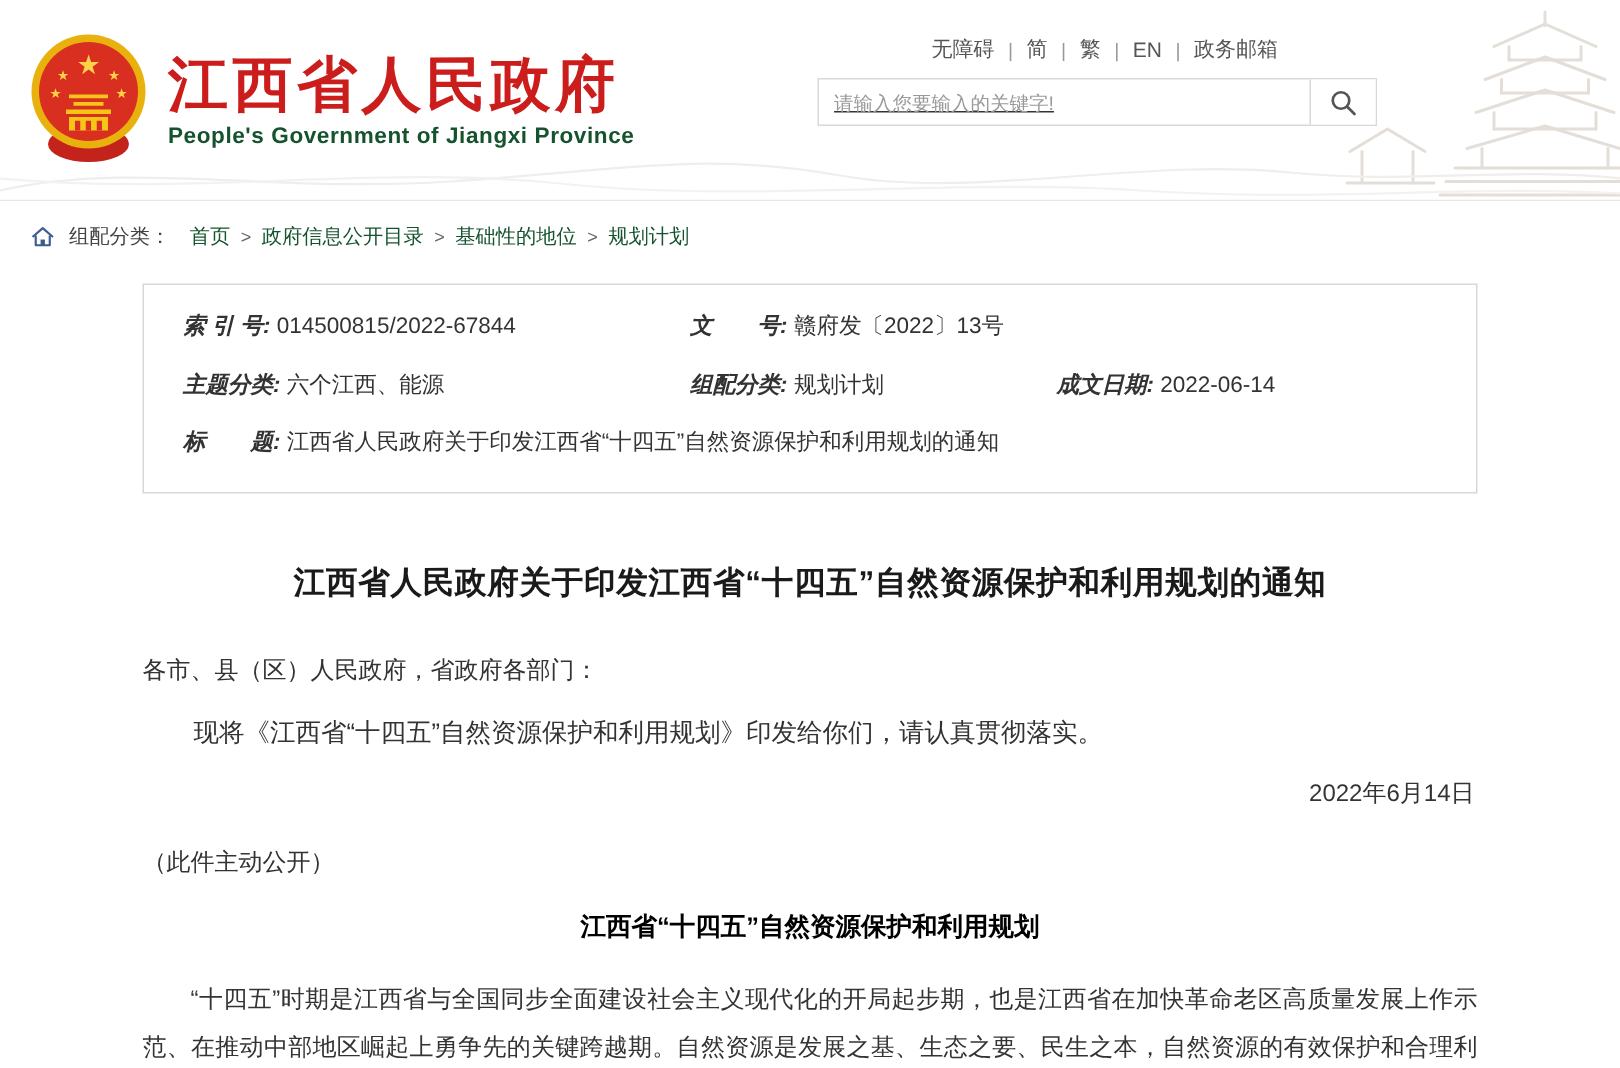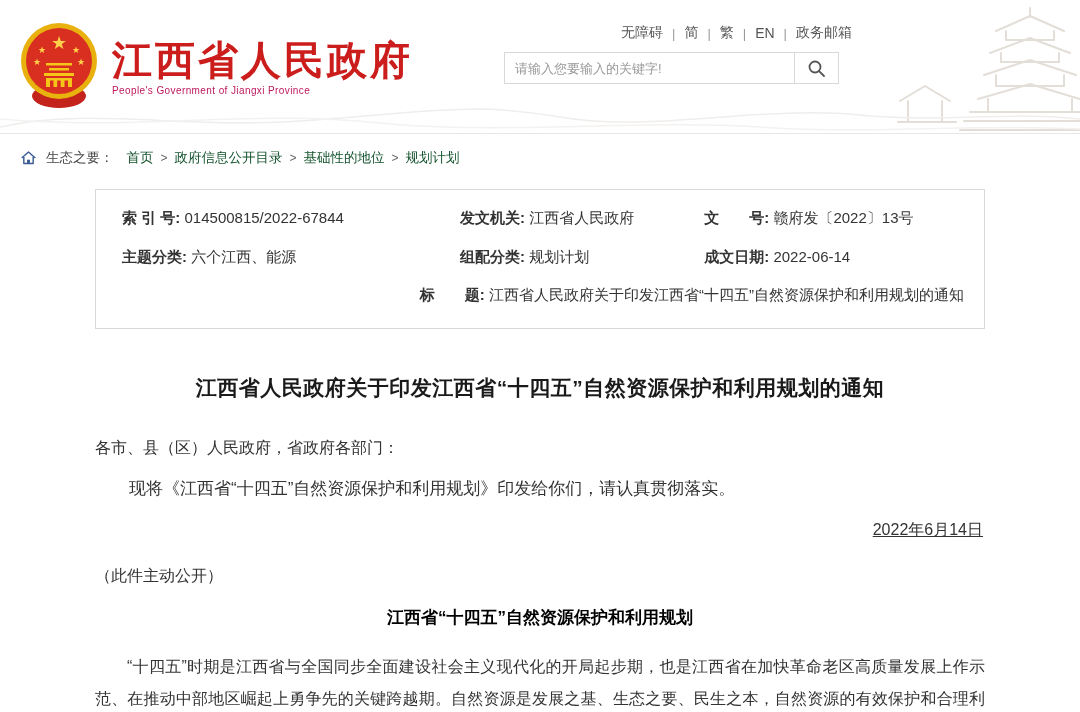--- a/index.html
+++ b/index.html
@@ -9,53 +9,53 @@
   
   .site-header{position:relative;height:133px;background:#fff;overflow:hidden;}
   .decor{position:absolute;pointer-events:none;}
   .pagoda{right:0;top:0;}
   .mountains{left:0;bottom:0;width:1080px;height:44px;}
 
   .brand{position:absolute;left:18px;top:20px;display:flex;align-items:center;}
   .emblem{width:82px;height:90px;flex:0 0 auto;}
   .brand-text{margin-left:12px;padding-top:4px;}
   .site-title{font-size:40px;font-weight:bold;color:#cb1e1c;letter-spacing:3px;line-height:1.1;}
-  .site-subtitle{font-size:10px;font-weight:normal;color:#be185d;letter-spacing:.4px;margin-top:3px;}
+  .site-subtitle{font-size:15px;font-weight:bold;color:#14532d;letter-spacing:.4px;margin-top:3px;}
 
   .top-links{position:absolute;top:24px;right:228px;display:flex;align-items:center;gap:9px;font-size:14px;color:#555;}
   .top-links a{color:#555;text-decoration:none;cursor:pointer;}
   .top-links .sep{color:#999;font-size:13px;}
 
-  .search-box{position:absolute;top:52px;left:504px;width:335px;height:32px;border:1px solid #d8d8d8;background:#fff;display:flex;box-sizing:border-box;}
+  .search-box{position:absolute;top:52px;left:545px;width:373px;height:32px;border:1px solid #d8d8d8;background:#fff;display:flex;box-sizing:border-box;text-decoration:underline;}
   .search-box input{flex:1;border:none;outline:none;padding:0 10px;font-size:13px;color:#333;font-family:inherit;background:transparent;}
   .search-box input::placeholder{color:#9a9a9a;}
   .search-btn{width:44px;border:none;border-left:1px solid #d8d8d8;background:#fff;cursor:pointer;display:flex;align-items:center;justify-content:center;padding:0;}
 
   
   .breadcrumb-bar{height:47px;border-top:1px solid #e7e7e7;display:flex;align-items:center;padding-left:20px;font-size:13.5px;color:#444;gap:7px;background:#fff;}
   .breadcrumb-bar a{color:#14532d;text-decoration:none;cursor:pointer;}
   .breadcrumb-bar .crumb-sep{color:#666;font-size:12px;}
   .breadcrumb-bar .loc-label{margin:0 6px 0 2px;}
 
   
   .main-content{width:890px;margin:0 auto;}
   .meta-table{border:1px solid #d8d8d8;margin-top:8px;padding:9px 0 13px;font-size:15px;}
   .meta-row{display:flex;padding:8px 0;}
   .meta-cell{box-sizing:border-box;line-height:1.5;}
   .c1{width:41%;padding-left:26px;}
   .c2{width:27.5%;}
   .c3{width:31.5%;}
-  .cfull{width:100%;padding-left:26px;padding-right:20px;text-align:right;}
-  .lbl{font-weight:bold;color:#333;}
+  .cfull{width:100%;padding-left:26px;padding-right:20px;}
+  .lbl{font-weight:bold;color:#333;font-style:italic;}
   .val{color:#333;}
 
   .doc-title{text-align:center;font-size:21px;font-weight:bold;color:#1a1a1a;margin:45px 0 30px;letter-spacing:.5px;}
   .salutation{font-size:16px;line-height:2;margin:0 0 8px;}
   .p-indent{text-indent:2em;font-size:17px;line-height:2;margin:0 0 4px;}
-  .date-line{text-align:right;font-size:16px;line-height:2;margin:8px 2px 14px 0;text-decoration:underline;}
+  .date-line{text-align:right;font-size:16px;line-height:2;margin:8px 2px 14px 0;}
   .note-line{font-size:16px;line-height:2;margin:2px 0 12px;}
   .doc-subtitle{text-align:center;font-size:17px;font-weight:bold;color:#000000;margin:14px 0 22px;}
   .body-par{text-indent:2em;font-size:16px;line-height:2;text-align:justify;margin:0;color:#333;}
 </style>
 </head>
 <body>
 
 <div class="page">
 
   <header class="site-header">
@@ -139,42 +139,38 @@
       </button>
     </div>
   </header>
 
   <nav class="breadcrumb-bar">
     <svg width="17" height="16" viewBox="0 0 20 18" fill="none" stroke="#3d5c94" stroke-width="1.7" stroke-linejoin="round">
       <path d="M2 9 L10 2 L18 9"></path>
       <path d="M4.5 7.8 V15.5 H15.5 V7.8"></path>
       <rect x="8.3" y="11" width="3.4" height="4.5" fill="#3d5c94" stroke="none"></rect>
     </svg>
-    <span class="loc-label">生态之要：</span>
+    <span class="loc-label">组配分类：</span>
     <a>首页</a>
     <span class="crumb-sep">&gt;</span>
     <a>政府信息公开目录</a>
     <span class="crumb-sep">&gt;</span>
     <a>基础性的地位</a>
     <span class="crumb-sep">&gt;</span>
     <a>规划计划</a>
   </nav>
 
   <main class="main-content">
 
     <section class="meta-table">
       <div class="meta-row">
         <div class="meta-cell c1">
           <span class="lbl">索 引 号:</span>
           <span class="val">014500815/2022-67844</span>
         </div>
-        <div class="meta-cell c2">
-          <span class="lbl">发文机关:</span>
-          <span class="val">江西省人民政府</span>
-        </div>
         <div class="meta-cell c3">
           <span class="lbl">文　　号:</span>
           <span class="val">赣府发〔2022〕13号</span>
         </div>
       </div>
       <div class="meta-row">
         <div class="meta-cell c1">
           <span class="lbl">主题分类:</span>
           <span class="val">六个江西、能源</span>
         </div>

